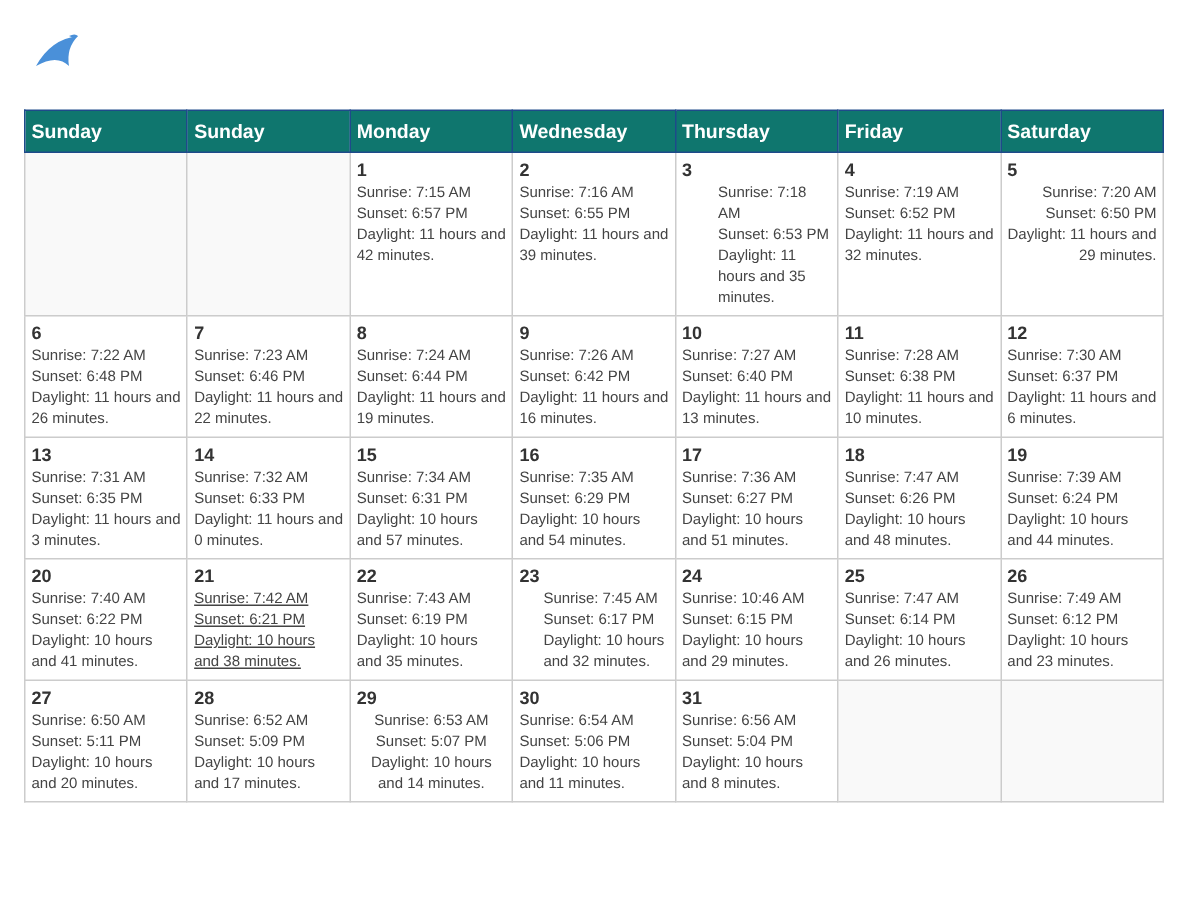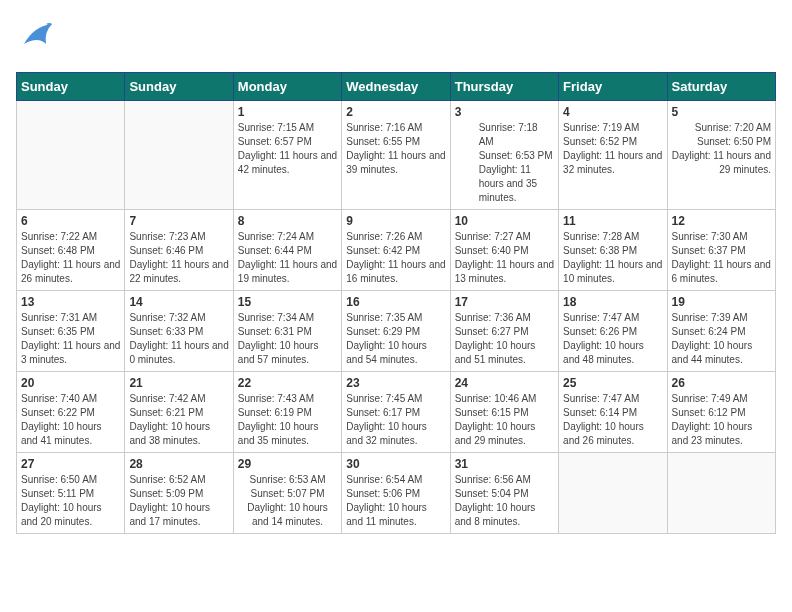--- a/index.html
+++ b/index.html
@@ -248,33 +248,33 @@
       </tr>
       <tr>
         <td>
           <span class="day-num">20</span>
           <div class="day-info" style="white-space: pre-line;">Sunrise: 7:40 AM
 Sunset: 6:22 PM
 Daylight: 10 hours and 41 minutes.</div>
         </td>
         <td>
           <span class="day-num">21</span>
-          <div class="day-info" style="white-space: pre-line;">Sunrise: 7:42 AM
+          <div class="day-info" style="white-space: pre-line; text-decoration: underline;">Sunrise: 7:42 AM
 Sunset: 6:21 PM
 Daylight: 10 hours and 38 minutes.</div>
         </td>
         <td>
           <span class="day-num">22</span>
           <div class="day-info" style="white-space: pre-line;">Sunrise: 7:43 AM
 Sunset: 6:19 PM
 Daylight: 10 hours and 35 minutes.</div>
         </td>
         <td>
           <span class="day-num">23</span>
-          <div class="day-info" style="white-space: pre-line;">Sunrise: 7:45 AM
+          <div class="day-info" style="white-space: pre-line; margin-left: 16px;">Sunrise: 7:45 AM
 Sunset: 6:17 PM
 Daylight: 10 hours and 32 minutes.</div>
         </td>
         <td>
           <span class="day-num">24</span>
           <div class="day-info" style="white-space: pre-line;">Sunrise: 10:46 AM
 Sunset: 6:15 PM
 Daylight: 10 hours and 29 minutes.</div>
         </td>
         <td>

